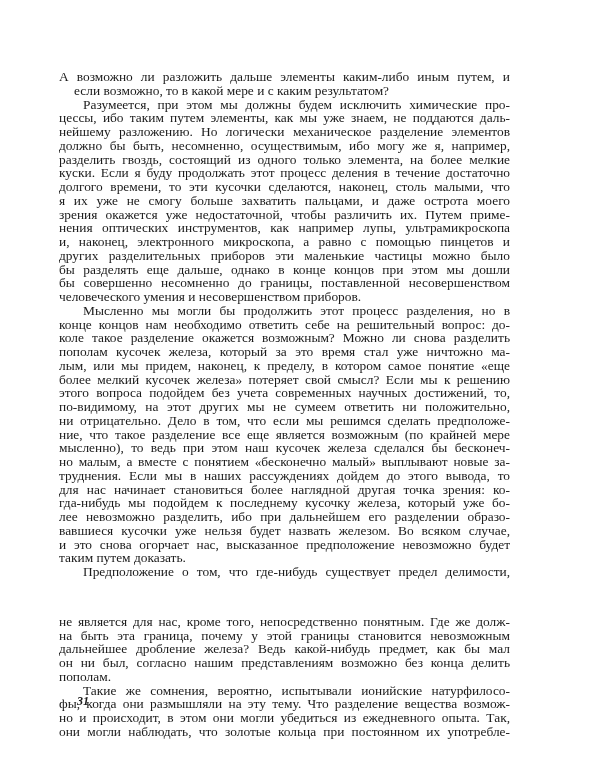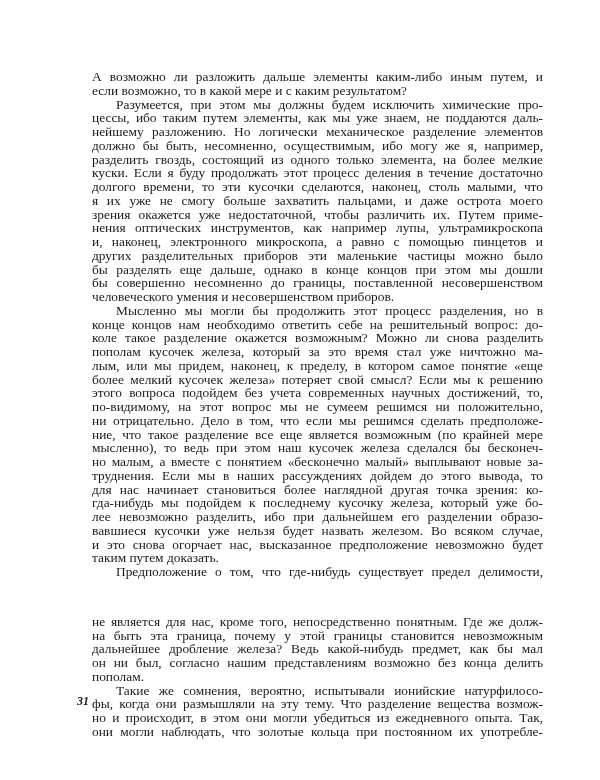--- a/index.html
+++ b/index.html
@@ -4,21 +4,21 @@
 <style>
   html, body { margin: 0; padding: 0; }
   body {
     width: 600px; height: 780px;
     background: #ffffff;
     position: relative;
     overflow: hidden;
   }
   .page {
     position: absolute;
-    left: 92px;
+    left: 59px;
     top: 70px;
     width: 451px;
     font-family: "Liberation Serif", "DejaVu Serif", serif;
     font-size: 13.4px;
     line-height: 13.75px;
     color: #1a1a1a;
     text-align: justify;
   }
   .line {
     display: block;
@@ -41,21 +41,21 @@
     color: #1a1a1a;
   }
 </style>
 </head>
 <body>
 
 <div class="page">
 
   <div>
     <span class="line" style="white-space: normal;">А возможно ли разложить дальше элементы каким-либо иным путем, и</span>
-    <span class="line last" style="white-space: normal;">если возможно, то в какой мере и с каким результатом?</span>
+    <span class="line last" style="white-space: normal; margin-left: 15px;">если возможно, то в какой мере и с каким результатом?</span>
   </div>
 
   <div>
     <span class="line indent" style="white-space: normal;">Разумеется, при этом мы должны будем исключить химические про-</span>
     <span class="line" style="white-space: normal;">цессы, ибо таким путем элементы, как мы уже знаем, не поддаются даль-</span>
     <span class="line" style="white-space: normal;">нейшему разложению. Но логически механическое разделение элементов</span>
     <span class="line" style="white-space: normal;">должно бы быть, несомненно, осуществимым, ибо могу же я, например,</span>
     <span class="line" style="white-space: normal;">разделить гвоздь, состоящий из одного только элемента, на более мелкие</span>
     <span class="line" style="white-space: normal;">куски. Если я буду продолжать этот процесс деления в течение достаточно</span>
     <span class="line" style="white-space: normal;">долгого времени, то эти кусочки сделаются, наконец, столь малыми, что</span>
@@ -70,21 +70,21 @@
   </div>
 
   <div>
     <span class="line indent" style="white-space: normal;">Мысленно мы могли бы продолжить этот процесс разделения, но в</span>
     <span class="line" style="white-space: normal;">конце концов нам необходимо ответить себе на решительный вопрос: до-</span>
     <span class="line" style="white-space: normal;">коле такое разделение окажется возможным? Можно ли снова разделить</span>
     <span class="line" style="white-space: normal;">пополам кусочек железа, который за это время стал уже ничтожно ма-</span>
     <span class="line" style="white-space: normal;">лым, или мы придем, наконец, к пределу, в котором самое понятие «еще</span>
     <span class="line" style="white-space: normal;">более мелкий кусочек железа» потеряет свой смысл? Если мы к решению</span>
     <span class="line" style="white-space: normal;">этого вопроса подойдем без учета современных научных достижений, то,</span>
-    <span class="line" style="white-space: normal;">по-видимому, на этот вопрос мы не сумеем решимся ни положительно,</span>
+    <span class="line" style="white-space: normal;">по-видимому, на этот других мы не сумеем ответить ни положительно,</span>
     <span class="line" style="white-space: normal;">ни отрицательно. Дело в том, что если мы решимся сделать предположе-</span>
     <span class="line" style="white-space: normal;">ние, что такое разделение все еще является возможным (по крайней мере</span>
     <span class="line" style="white-space: normal;">мысленно), то ведь при этом наш кусочек железа сделался бы бесконеч-</span>
     <span class="line" style="white-space: normal;">но малым, а вместе с понятием «бесконечно малый» выплывают новые за-</span>
     <span class="line" style="white-space: normal;">труднения. Если мы в наших рассуждениях дойдем до этого вывода, то</span>
     <span class="line" style="white-space: normal;">для нас начинает становиться более наглядной другая точка зрения: ко-</span>
     <span class="line" style="white-space: normal;">гда-нибудь мы подойдем к последнему кусочку железа, который уже бо-</span>
     <span class="line" style="white-space: normal;">лее невозможно разделить, ибо при дальнейшем его разделении образо-</span>
     <span class="line" style="white-space: normal;">вавшиеся кусочки уже нельзя будет назвать железом. Во всяком случае,</span>
     <span class="line" style="white-space: normal;">и это снова огорчает нас, высказанное предположение невозможно будет</span>

